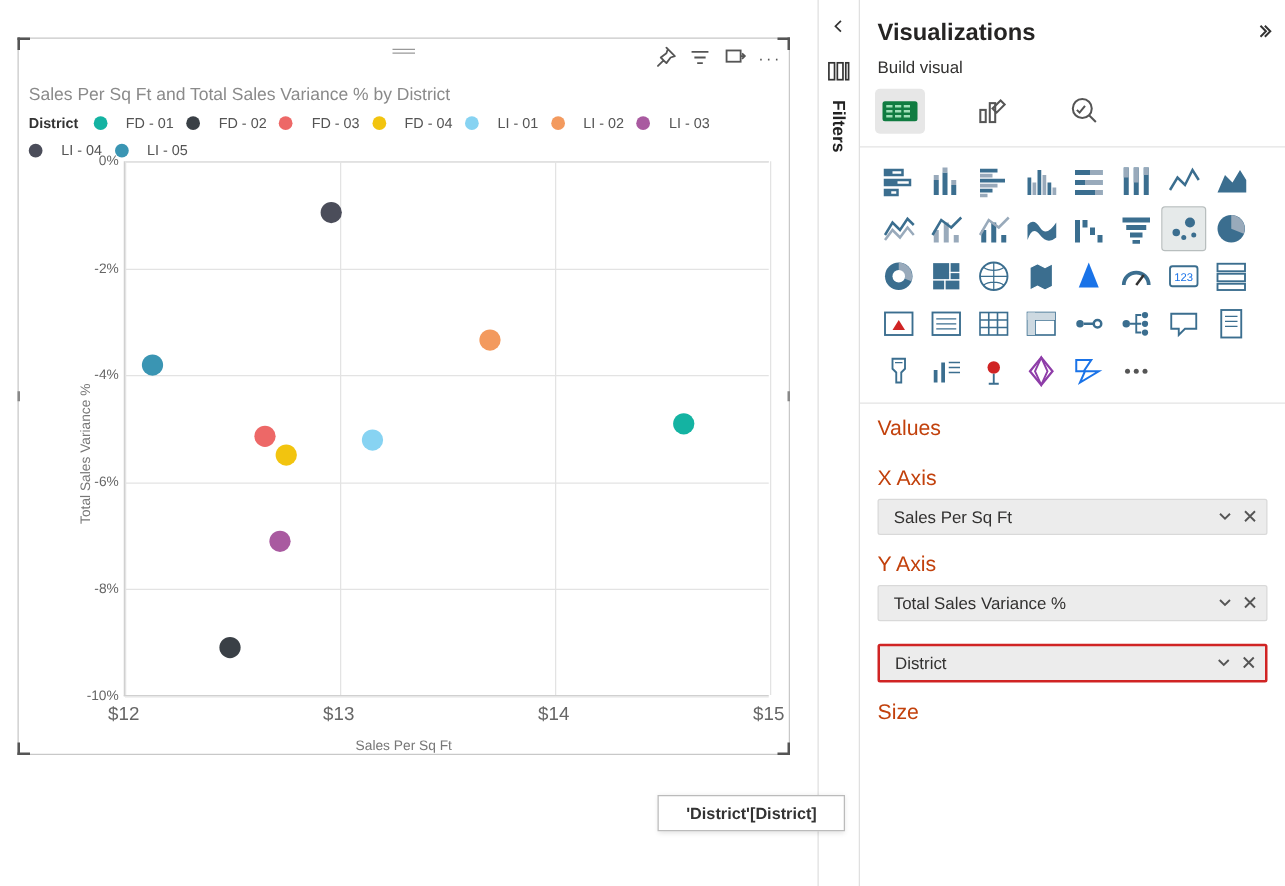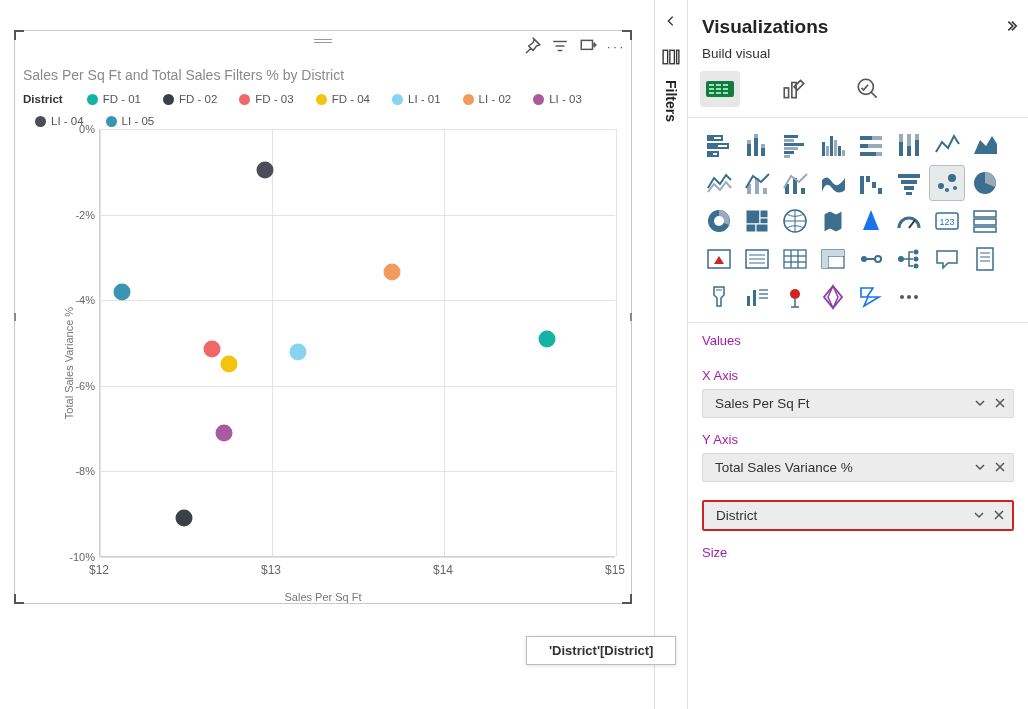--- a/index.html
+++ b/index.html
@@ -47,21 +47,21 @@
   }
   .legend {
     position: absolute;
     left: 8px; top: 62px;
     display: flex; flex-wrap: wrap; gap: 10px 10px;
     align-items: center;
     font-size: 11.5px;
     color: #555;
   }
   .legend-title { font-weight: 600; color:#333; margin-right: 2px;}
-  .legend-item { display: inline-flex; align-items: flex-end; gap: 5px; margin-left: 12px; }
+  .legend-item { display: inline-flex; align-items: flex-start; gap: 15px; }
   .swatch { width:11px; height:11px; border-radius:50%; display:inline-block; }
   .plot-wrap {
     position: absolute;
     left: 0; top: 92px; right: 0; bottom: 0;
   }
   .yaxis-title {
     position: absolute;
     left: -2px; top: 50%;
     transform: translateY(-50%) rotate(-90deg);
     transform-origin: center;
@@ -82,21 +82,21 @@
     width: 516px; height: 428px;
     border: 1px solid #d0d0d0;
     border-right: none;
     border-top: none;
   }
   .gridline-h, .gridline-v { position:absolute; background:#e3e3e3; }
   .gridline-h { height:1px; left:0; right:0; }
   .gridline-v { width:1px; top:0; bottom:0; }
   .dot { position:absolute; width:17px; height:17px; border-radius:50%; transform:translate(-50%,-50%); }
   .ytick { position:absolute; right: calc(100% - 80px); font-size:11px; color:#666; transform:translateY(-50%); }
-  .xtick { position:absolute; top: 440px; font-size:12px; color:#666; transform:translateX(-50%); }
+  .xtick { position:absolute; top: 440px; font-size:15px; color:#666; transform:translateX(-50%); }
   
   .filters-strip {
     position:absolute;
     left: 654px; top: 0;
     width: 34px;
     height: 709px;
     border-left:1px solid #e0e0e0;
     border-right:1px solid #e0e0e0;
     background: #fff;
   }
@@ -145,22 +145,22 @@
     display:flex; align-items:center; justify-content:center;
     cursor:pointer;
     border-radius:2px;
   }
   .viz-icon svg { width:26px; height:26px; }
   .viz-icon.scatter-sel { background:#e6eaea; outline: 1px solid #b8bebe; }
   .section {
     padding: 10px 4px 4px 4px;
   }
   .section-label {
-    color:#a21caf;
-    font-size: 13px;
+    color:#c2410c;
+    font-size: 17px;
     margin-bottom: 6px;
   }
   .well {
     border: 1px dashed #c8c8c8;
     background: #fafafa;
     padding: 10px 12px;
     color:#605e5c;
     font-size: 13.5px;
   }
   .pill {
@@ -225,21 +225,21 @@
     </span>
     <span>
       <svg viewBox="0 0 16 16" fill="none" stroke="#555" stroke-width="1.3">
           <rect x="2" y="3" width="10" height="8"></rect>
           <path d="M12 7h3M13 5l2 2-2 2"></path>
         </svg>
     </span>
     <span class="ellips">···</span>
   </div>
 
-  <div class="chart-title">Sales Per Sq Ft and Total Sales Filters % by District</div>
+  <div class="chart-title">Sales Per Sq Ft and Total Sales Variance % by District</div>
 
   <div class="legend" id="legend">
     <span class="legend-title">District</span>
   <span class="legend-item">
         <span class="swatch" style="background: rgb(20, 179, 162);"></span>
         <span>FD - 01</span>
       </span>
       <span class="legend-item">
         <span class="swatch" style="background: rgb(58, 64, 70);"></span>
         <span>FD - 02</span>

